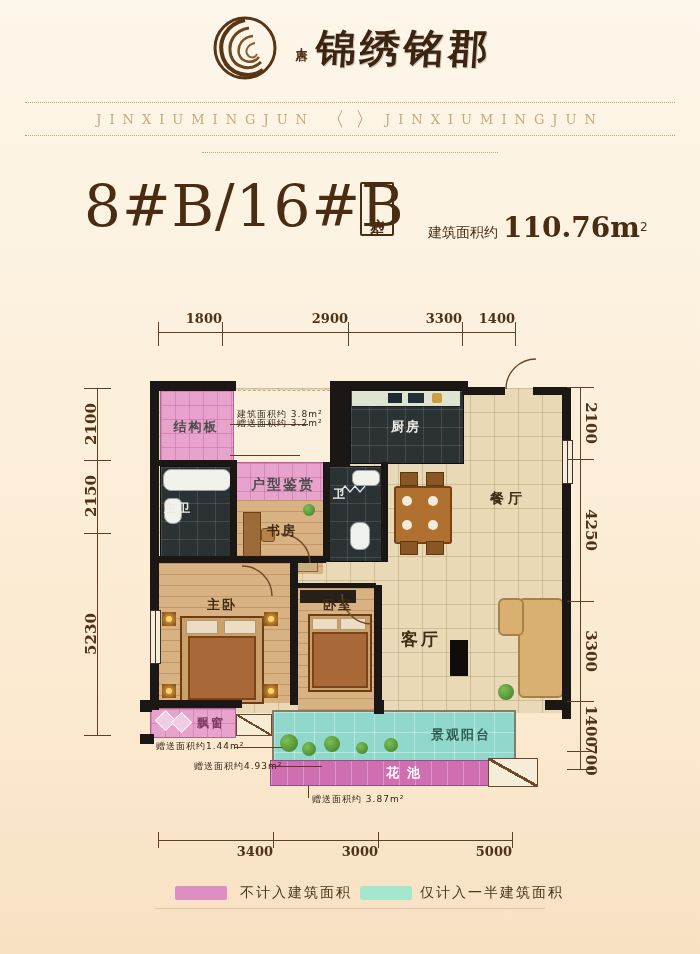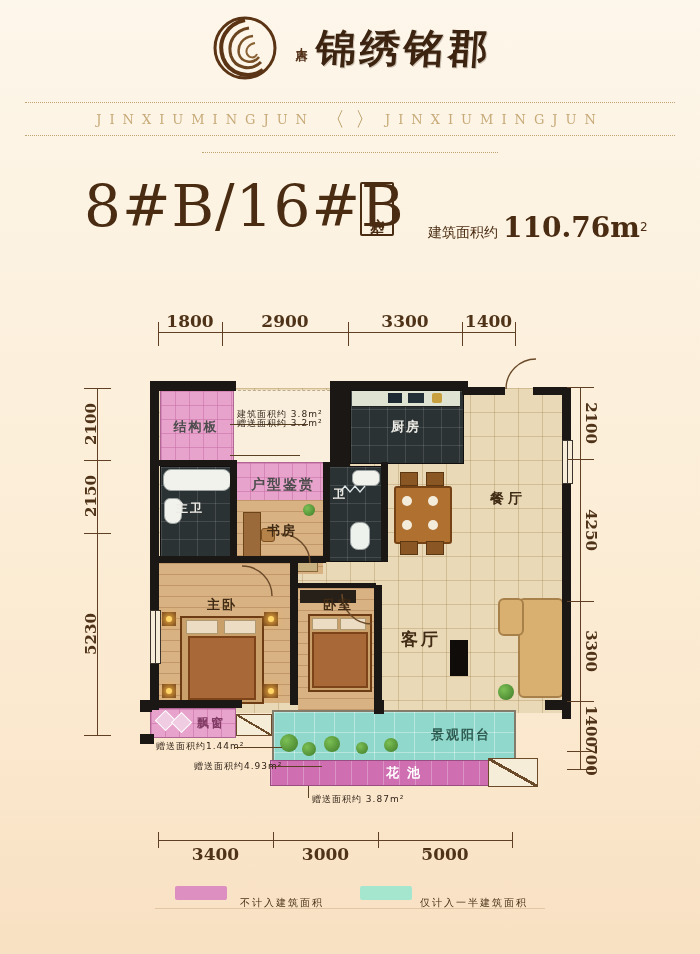--- a/index.html
+++ b/index.html
@@ -27,22 +27,22 @@
   .unit-name{position:absolute;left:84px;top:172px;font-family:"DejaVu Serif","Liberation Serif",serif;
     font-size:58px;color:#4a2c12;letter-spacing:1px;}
   .type-box{position:absolute;left:360px;top:182px;width:30px;height:50px;border:2px solid #4a2c12;border-radius:2px;
     display:flex;align-items:center;justify-content:center;writing-mode:vertical-rl;font-size:15px;font-weight:bold;letter-spacing:4px;color:#4a2c12;}
   .layout-text{position:absolute;left:428px;top:180px;font-size:26px;font-weight:bold;color:#4a2c12;letter-spacing:1px;}
   .area-line{position:absolute;left:428px;top:211px;color:#4a2c12;white-space:nowrap;}
   .area-prefix{font-size:14px;}
   .area-value{font-family:"DejaVu Serif","Liberation Serif",serif;font-size:28px;font-weight:bold;}
   .area-sup{font-size:12px;vertical-align:super;}
   
-  .dim-label{position:absolute;font-family:"DejaVu Serif","Liberation Serif",serif;font-size:17px;font-weight:bold;
-    color:#4f3318;text-align:center;}
+  .dim-label{position:absolute;font-family:"DejaVu Serif","Liberation Serif",serif;font-size:13px;font-weight:bold;
+    color:#4f3318;text-align:right;}
   .dim-label-v{position:absolute;width:72px;height:16px;font-family:"DejaVu Serif","Liberation Serif",serif;
     font-size:15px;font-weight:bold;color:#4f3318;text-align:center;}
   .rot-l{transform:rotate(-90deg);}
   .rot-r{transform:rotate(90deg);}
   .dline{position:absolute;background:#5f4024;}
   
   .wall{position:absolute;background:#1b1714;}
   .tilebase{position:absolute;background:#ead9b6;
     background-image:linear-gradient(rgba(165,135,85,.35) 1px,transparent 1px),linear-gradient(90deg,rgba(165,135,85,.35) 1px,transparent 1px);
     background-size:24px 24px;}
@@ -66,21 +66,21 @@
   .anno{position:absolute;font-size:9px;color:#33241a;letter-spacing:1px;white-space:nowrap;}
   .anno-line{position:absolute;background:#5a4020;height:1px;}
   .furn{position:absolute;}
   .acbox{position:absolute;background:#f6edd8;border:1px solid #6b4a2a;
     background-image:linear-gradient(to top right,transparent 47%,#6b4a2a 47%,#6b4a2a 53%,transparent 53%);}
   .plant{position:absolute;border-radius:50%;background:radial-gradient(circle at 35% 35%,#7cc055,#3f7a28);}
   .lamp-dot{position:absolute;width:6px;height:6px;border-radius:50%;background:#ffd568;box-shadow:0 0 6px 3px rgba(255,190,70,.8);}
   .windowgap{position:absolute;background:#f6ecd8;border:1px solid #3a342c;}
   
   .legend-swatch{position:absolute;width:52px;height:14px;border-radius:2px;}
-  .legend-label{position:absolute;font-size:10px;color:#4a3418;letter-spacing:2px;margin-top:12px;}
+  .legend-label{position:absolute;font-size:14px;color:#4a3418;letter-spacing:2px;}
 </style>
 </head>
 <body>
 
 <div class="page">
 
   <div class="logo-row">
     <svg width="72" height="72" viewBox="0 0 72 72">
       <circle cx="36" cy="36" r="30" fill="none" stroke="#5a3414" stroke-width="3"></circle>
       <path d="M36 8 C18 12 8 28 14 46 C20 62 40 68 54 58" fill="none" stroke="#5a3414" stroke-width="4"></path>
@@ -216,21 +216,21 @@
     <path d="M506,389 A30,30 0 0 1 536,359" fill="none" stroke="#6b4a2a" stroke-width="1.4"></path>
     <path d="M281,534 A29,29 0 0 1 310,563" fill="none" stroke="#6b4a2a" stroke-width="1.4"></path>
     <path d="M342,594 A30,30 0 0 0 372,624" fill="none" stroke="#6b4a2a" stroke-width="1.4"></path>
     <path d="M242,566 A30,30 0 0 1 272,596" fill="none" stroke="#6b4a2a" stroke-width="1.4"></path>
     <path d="M340,492 l5,-6 5,6 5,-6 5,6 5,-6" fill="none" stroke="#dfe6ea" stroke-width="1.3"></path>
   </svg>
 
   <div class="room-label on-pink" style="left:160px;top:418px;width:72px;">结构板</div>
   <div class="room-label on-dark" style="left:350px;top:418px;width:112px;">厨房</div>
   <div class="room-label on-pink" style="left:235px;top:476px;width:96px;font-size:14px;">户型鉴赏</div>
-  <div class="room-label on-dark" style="left:162px;top:500px;width:32px;font-size:12px;padding-left:12px;">主卫</div>
+  <div class="room-label on-dark" style="left:162px;top:500px;width:32px;font-size:12px;">主卫</div>
   <div class="room-label" style="left:252px;top:522px;width:60px;">书房</div>
   <div class="room-label on-dark" style="left:330px;top:486px;width:20px;font-size:12px;">卫</div>
   <div class="room-label" style="left:468px;top:490px;width:80px;font-size:14px;letter-spacing:4px;">餐厅</div>
   <div class="room-label" style="left:190px;top:596px;width:64px;">主卧</div>
   <div class="room-label" style="left:304px;top:596px;width:68px;">卧室</div>
   <div class="room-label" style="left:386px;top:628px;width:70px;font-size:17px;letter-spacing:3px;">客厅</div>
   <div class="room-label" style="left:186px;top:715px;width:50px;font-size:12px;color:#833c66;">飘窗</div>
   <div class="room-label" style="left:418px;top:726px;width:86px;color:#2f5c52;">景观阳台</div>
   <div class="room-label" style="left:372px;top:764px;width:70px;color:#ffffff;letter-spacing:8px;">花池</div>
 

